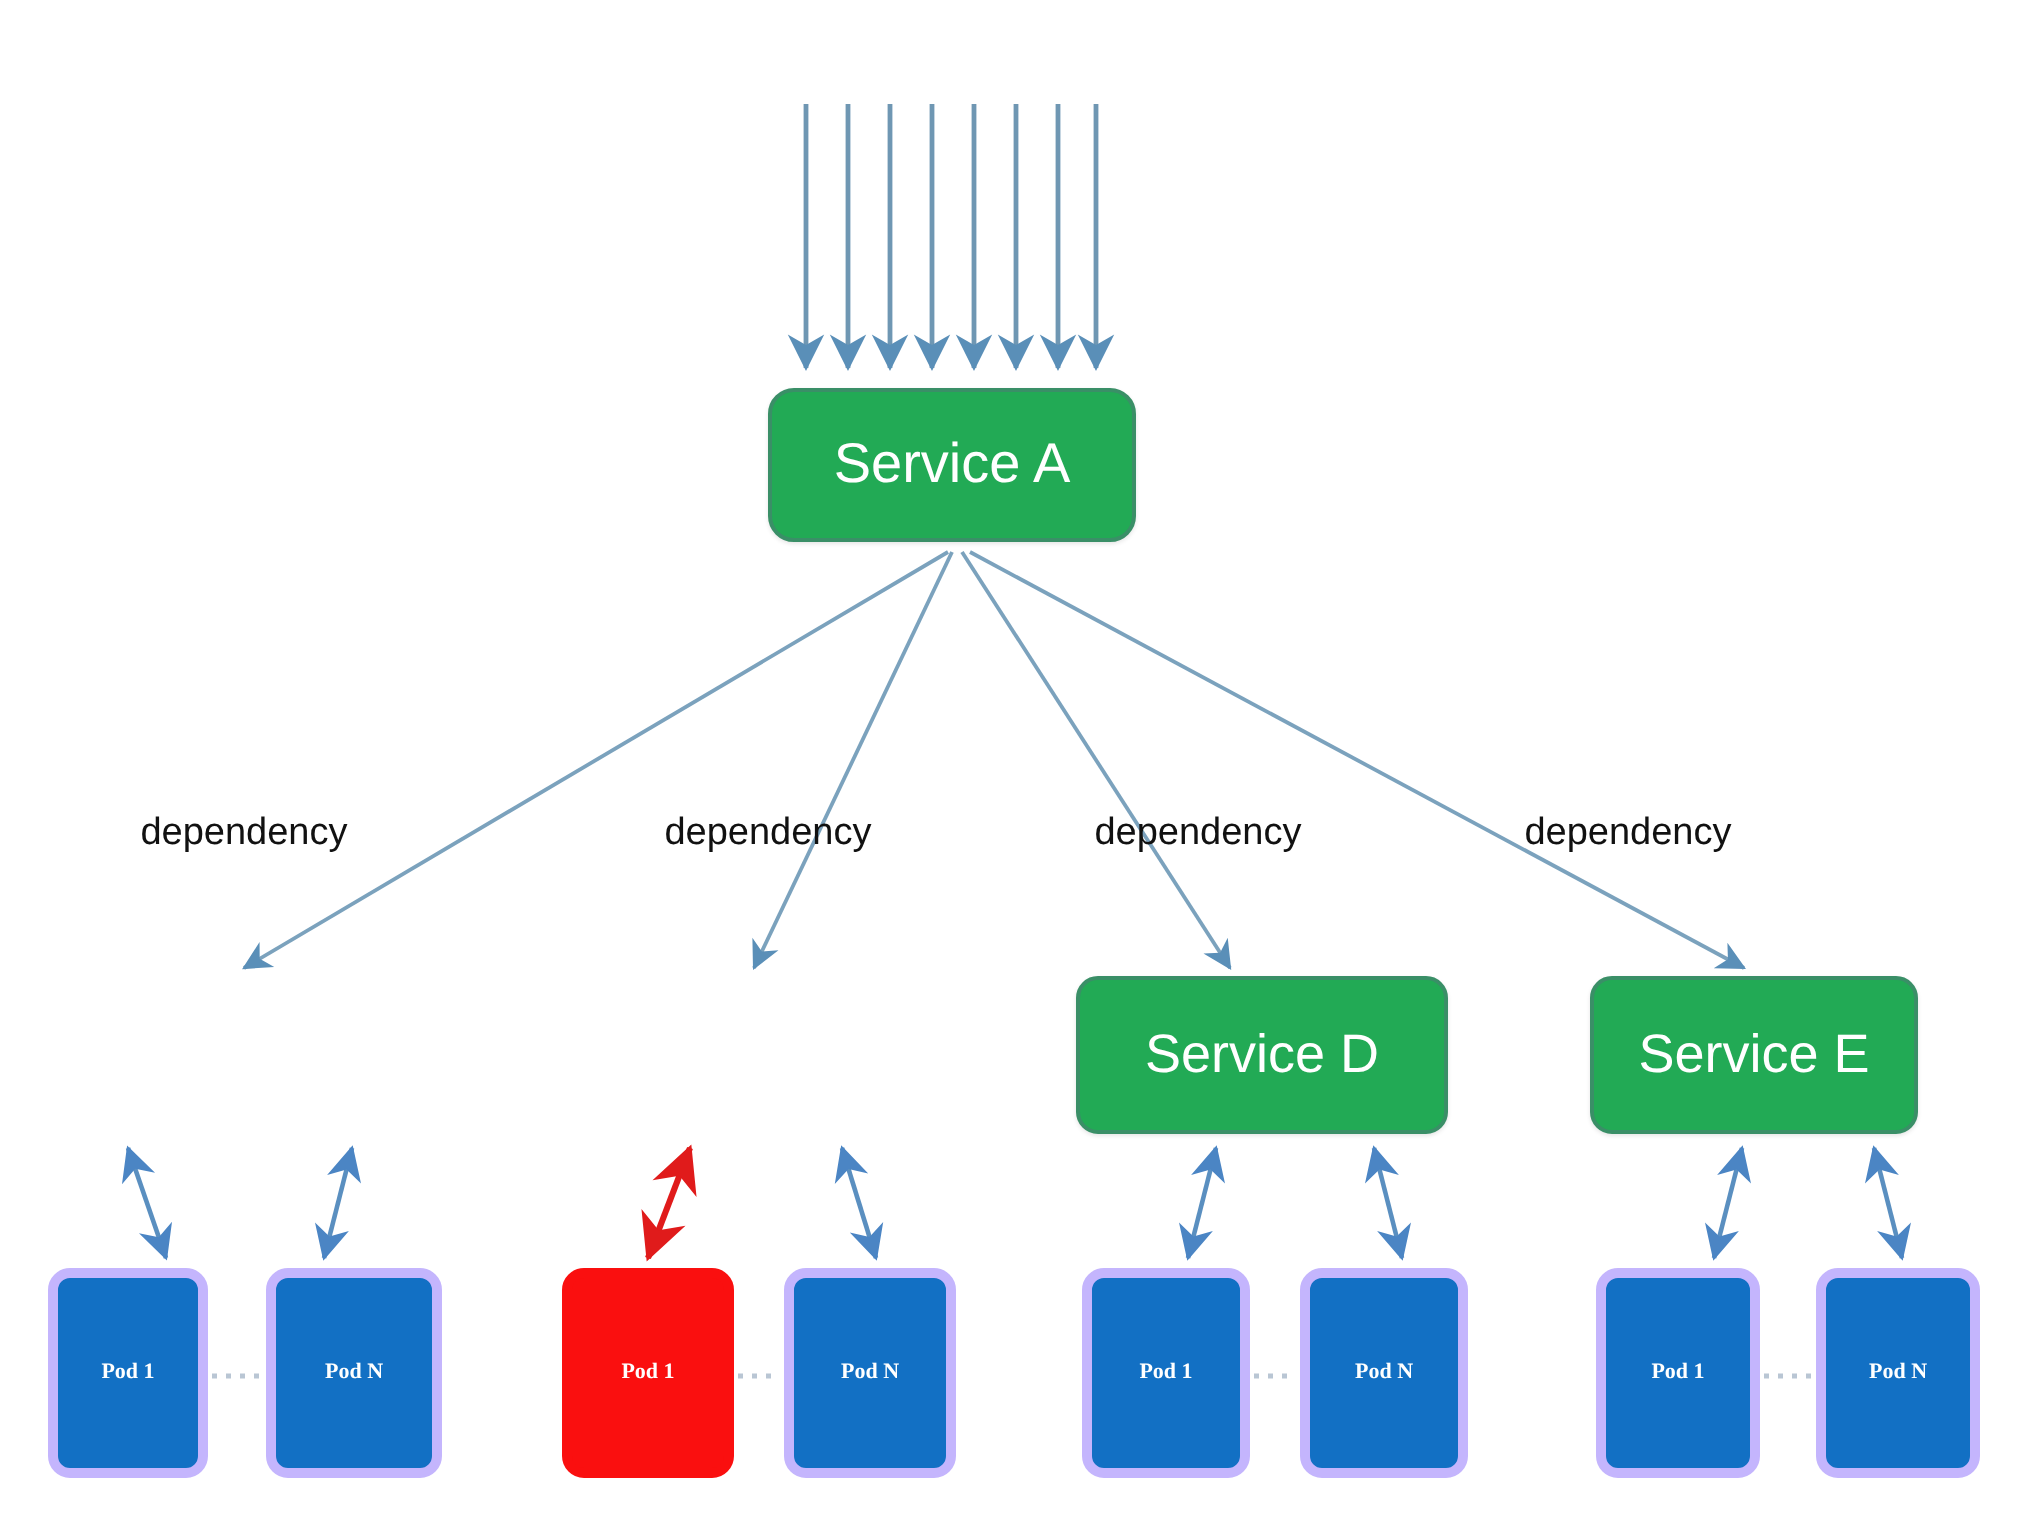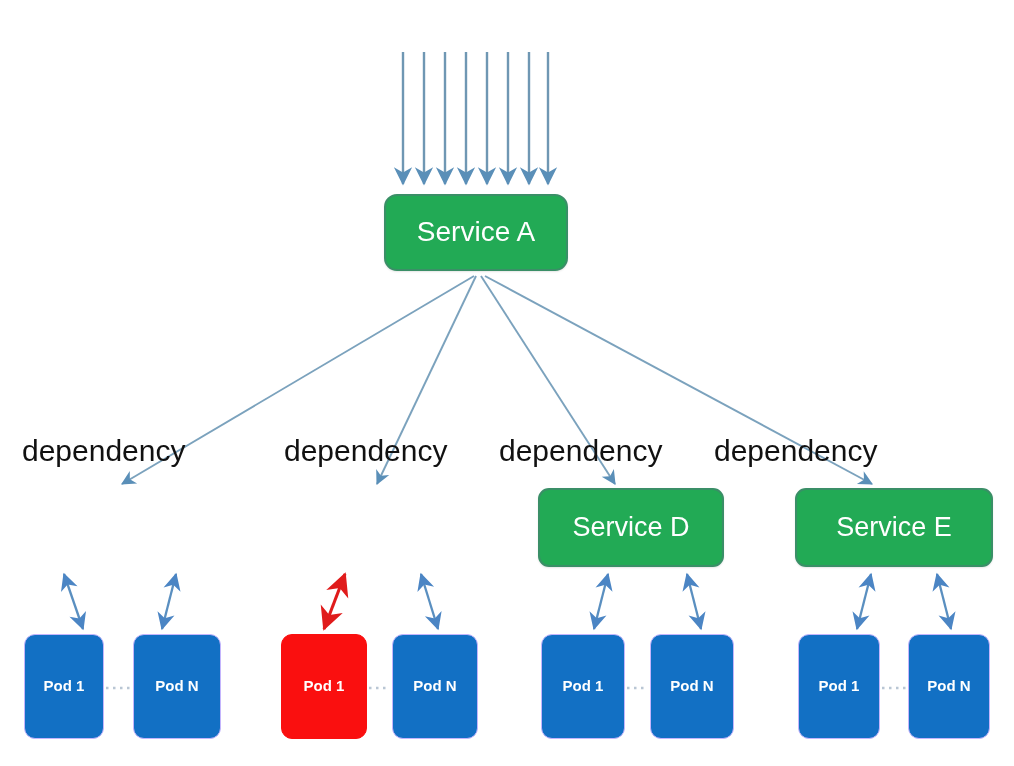--- a/index.html
+++ b/index.html
@@ -52,36 +52,36 @@
     font-size: 27px;
     font-weight: 400;
     box-shadow: 0 1px 2px rgba(0,0,0,0.10);
   }
   .service-a {
     font-size: 28px;
     border-radius: 13px;
   }
   .pod {
     background: #1270c4;
-    border: 1px solid #c4b5fd;
+    border: 5px solid #c4b5fd;
     border-radius: 11px;
-    font-size: 15px;
+    font-size: 11px;
     font-weight: 700;
+    font-family: Liberation Serif, serif;
   }
   .pod-down {
     background: #fa0f0f;
     border-color: #fa0f0f;
   }
   .dep-label {
     position: absolute;
-    font-size: 30px;
+    font-size: 19px;
     color: #111111;
     white-space: nowrap;
-    text-align: left;
-    margin-top: 28px;
+    text-align: center;
   }
   .watermark {
     position: absolute;
     right: 14px;
     bottom: 8px;
     font-size: 18px;
     color: rgba(150,150,150,0.62);
     white-space: nowrap;
     font-family: "DejaVu Sans", sans-serif;
   }
@@ -167,21 +167,21 @@
   <div class="dep-label" style="left:499px; top:406px; width:200px;">
     <span>dependency</span>
   </div>
   <div class="dep-label" style="left:714px; top:406px; width:200px;">
     <span>dependency</span>
   </div>
 
   <div class="node service" style="left:538px; top:488px; width:186px; height:79px;">
     <span>Service D</span>
   </div>
-  <div class="node service" style="left:795px; top:488px; width:198px; height:79px;">
+  <div class="node service" style="left:795px; top:488px; width:164px; height:79px;">
     <span>Service E</span>
   </div>
 
   <div class="node pod" style="left:24px; top:634px; width:80px; height:105px;">
     <span>Pod 1</span>
   </div>
   <div class="node pod" style="left:133px; top:634px; width:88px; height:105px;">
     <span>Pod N</span>
   </div>
 

